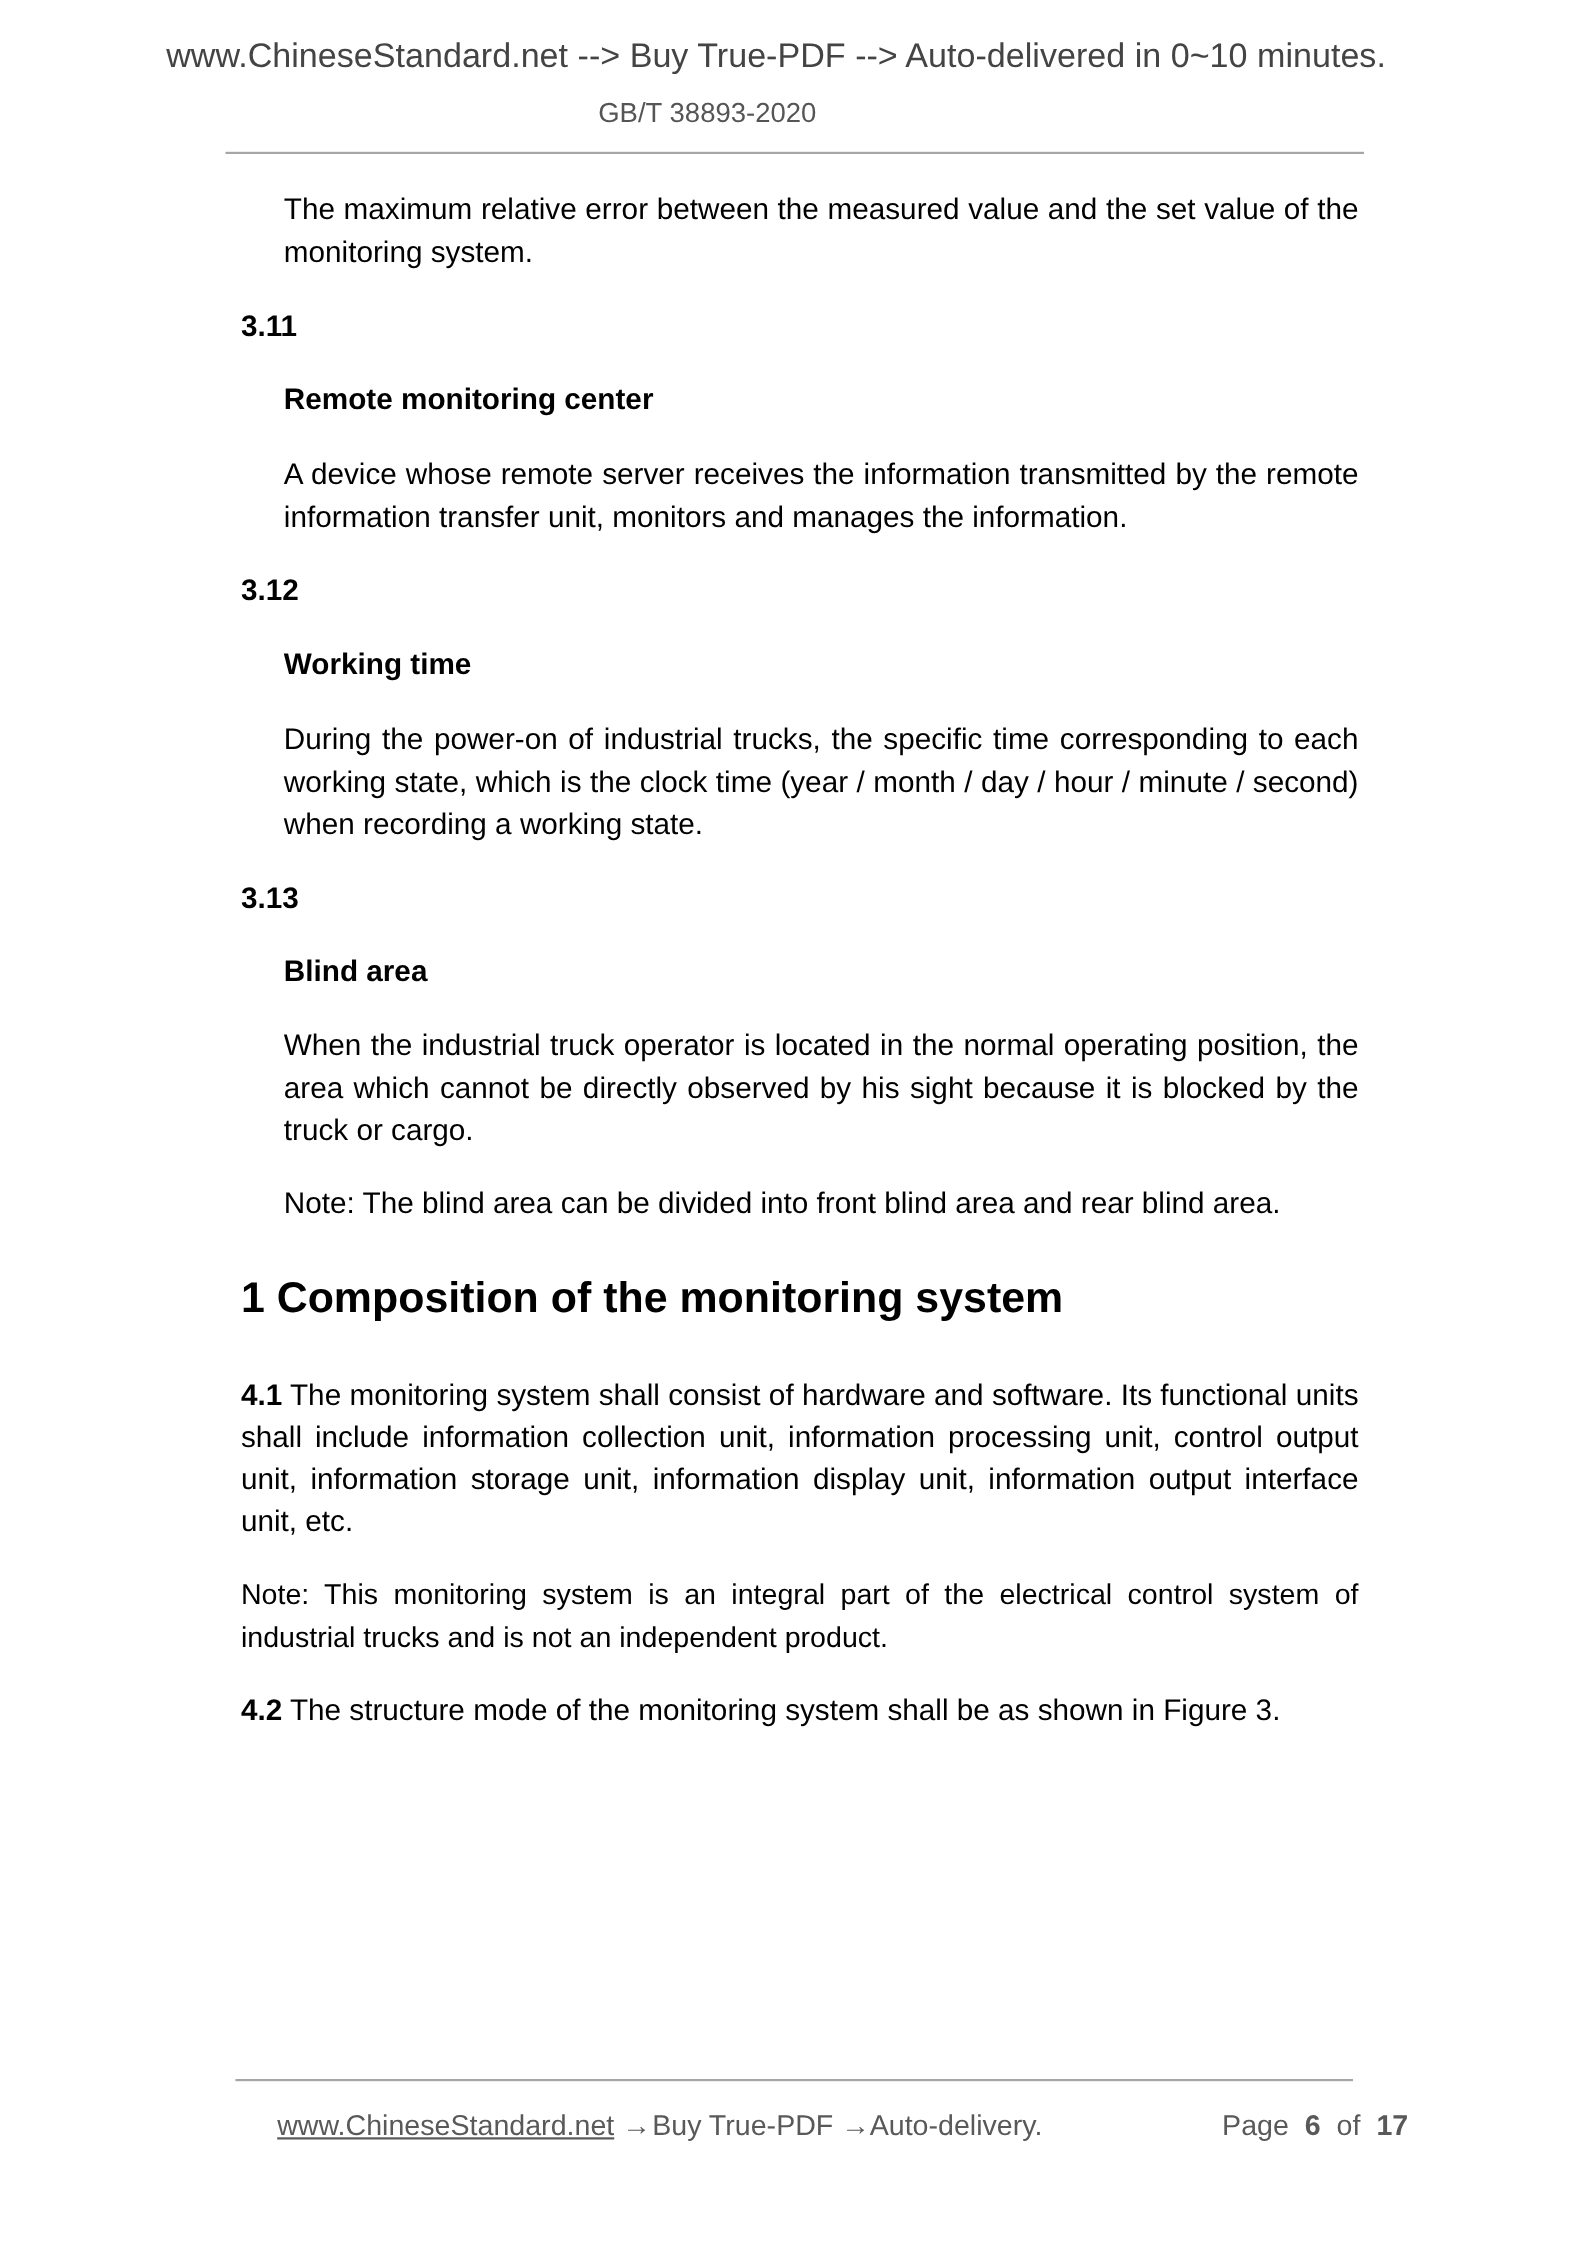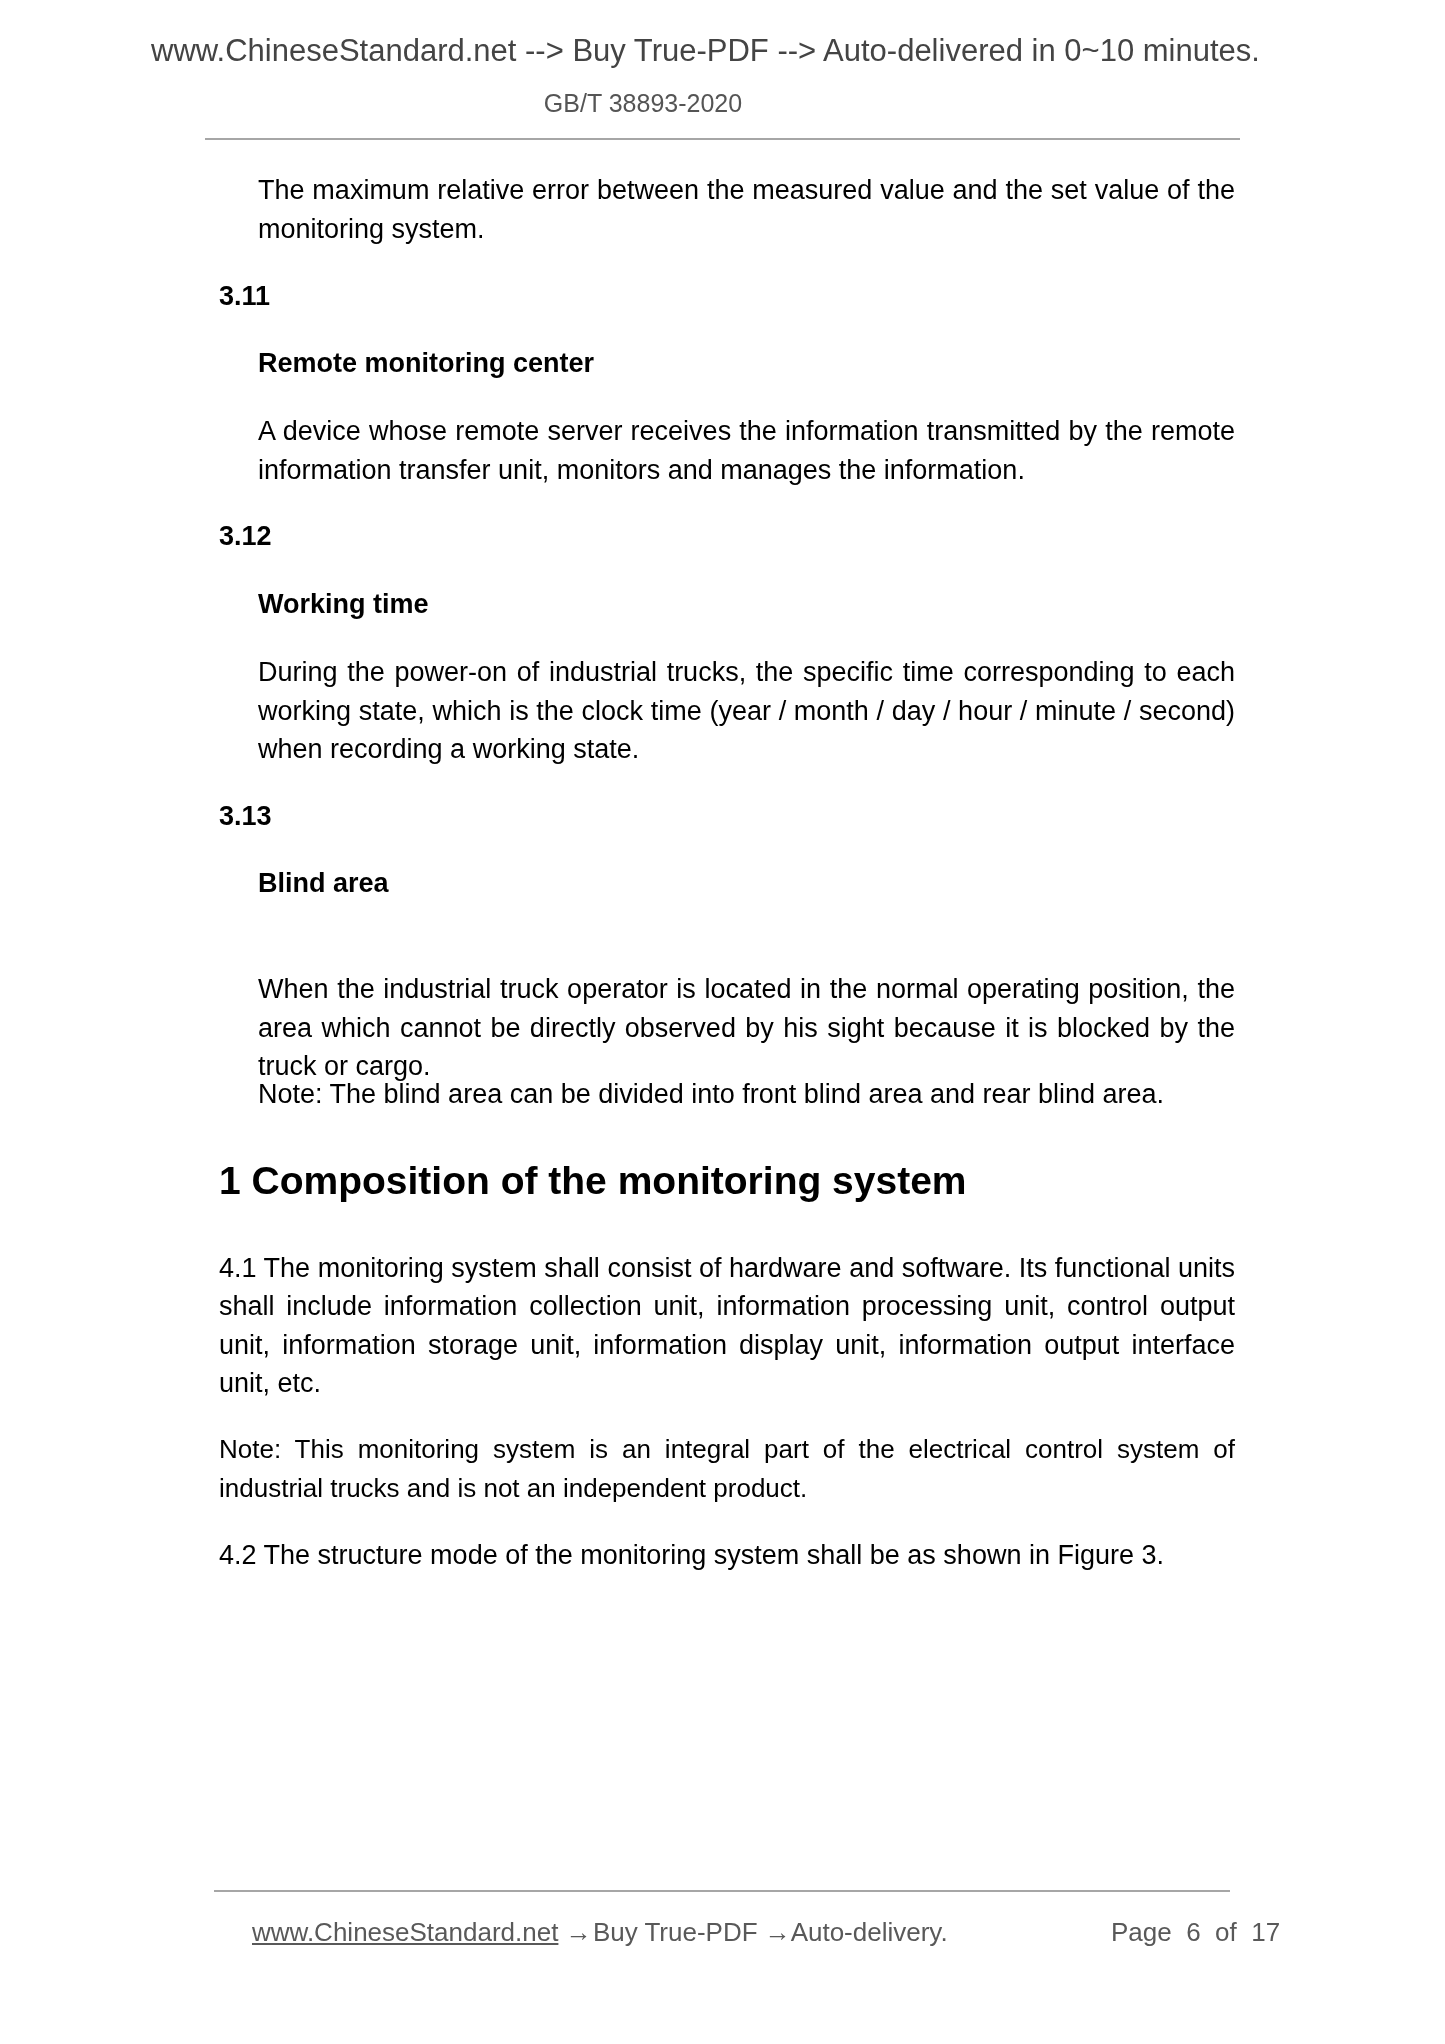--- a/index.html
+++ b/index.html
@@ -8,21 +8,21 @@
     .abs { position: absolute; }
     .hdr-top { left: 0; width: 1411px; top: 33px; text-align: center; font-size: 31px; color: #444; line-height: 36px; white-space: nowrap; }
     .hdr-sub { left: 0; width: 1286px; top: 89px; text-align: center; font-size: 25px; color: #555; line-height: 28px; }
     .hline { height: 2px; background: #a6a6a6; }
     .body-text { left: 258px; width: 977px; font-size: 27px; line-height: 38.5px; text-align: justify; }
     .num { left: 219px; font-size: 27px; font-weight: bold; line-height: 32px; }
     .term { left: 258px; font-size: 27px; font-weight: bold; line-height: 32px; }
     .h1 { left: 219px; font-size: 39px; font-weight: bold; line-height: 46px; white-space: nowrap; }
     .sec-text { left: 219px; width: 1016px; font-size: 27px; line-height: 38.3px; text-align: justify; }
     .small-note { left: 219px; width: 1016px; font-size: 26px; line-height: 38.5px; text-align: justify; }
-    .b { font-weight: normal; }
+    .b { font-weight: bold; }
     .footer { top: 1917px; font-size: 26px; color: #595959; line-height: 30px; white-space: nowrap; }
     .footer-link { color: #595959; text-decoration: underline; }
     .arrow { display: inline-block; width: 20px; text-align: center; }
   </style>
 </head>
 <body>
 
 <div class="abs hdr-top">www.ChineseStandard.net --&gt; Buy True-PDF --&gt; Auto-delivered in 0~10 minutes.</div>
 <div class="abs hdr-sub">GB/T 38893-2020</div>
 <div class="abs hline" style="left:205px; top:138px; width:1035px;"></div>
@@ -32,21 +32,21 @@
 <div class="abs num" style="top:280px;">3.11</div>
 <div class="abs term" style="top:347px;">Remote monitoring center</div>
 <div class="abs body-text" style="top:412px;">A device whose remote server receives the information transmitted by the remote information transfer unit, monitors and manages the information.</div>
 
 <div class="abs num" style="top:520px;">3.12</div>
 <div class="abs term" style="top:588px;">Working time</div>
 <div class="abs body-text" style="top:653px;">During the power-on of industrial trucks, the specific time corresponding to each working state, which is the clock time (year / month / day / hour / minute / second) when recording a working state.</div>
 
 <div class="abs num" style="top:800px;">3.13</div>
 <div class="abs term" style="top:867px;">Blind area</div>
-<div class="abs body-text" style="top:931px;margin-top:39px;">When the industrial truck operator is located in the normal operating position, the area which cannot be directly observed by his sight because it is blocked by the truck or cargo.</div>
+<div class="abs body-text" style="top:931px;">When the industrial truck operator is located in the normal operating position, the area which cannot be directly observed by his sight because it is blocked by the truck or cargo.</div>
 <div class="abs body-text" style="top:1075px; text-align:left;">Note: The blind area can be divided into front blind area and rear blind area.</div>
 
 <div class="abs h1" style="top:1158px;">1 Composition of the monitoring system</div>
 
 <div class="abs sec-text" style="top:1249px;">
   <span class="b">4.1</span>
   <span>The monitoring system shall consist of hardware and software. Its functional units shall include information collection unit, information processing unit, control output unit, information storage unit, information display unit, information output interface unit, etc.</span>
 </div>
 
 <div class="abs small-note" style="top:1430px;">Note: This monitoring system is an integral part of the electrical control system of industrial trucks and is not an independent product.</div>

